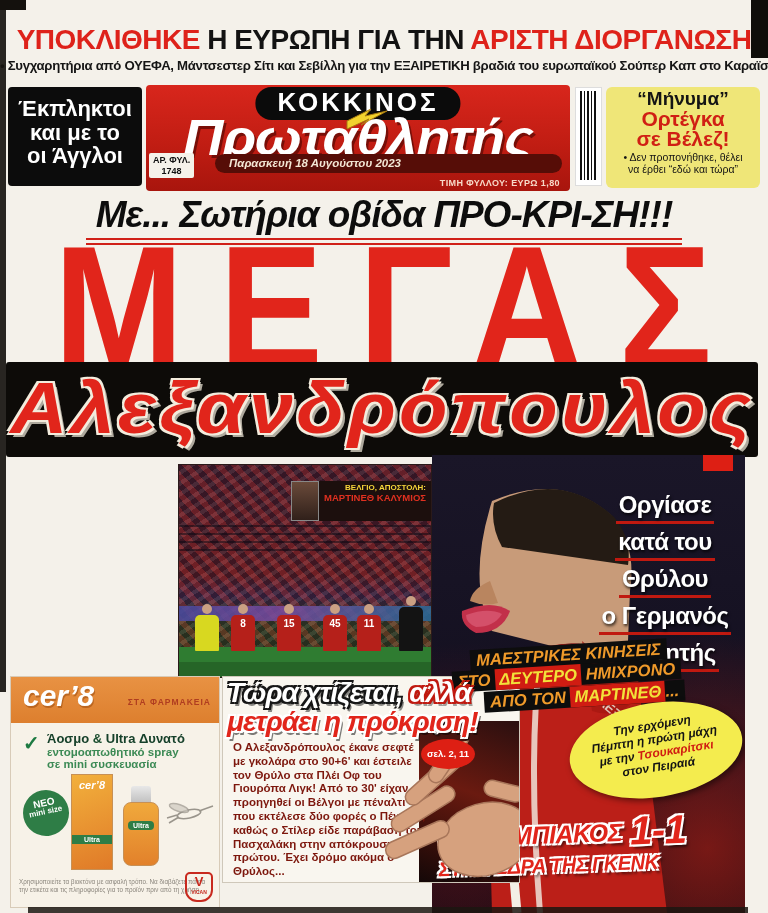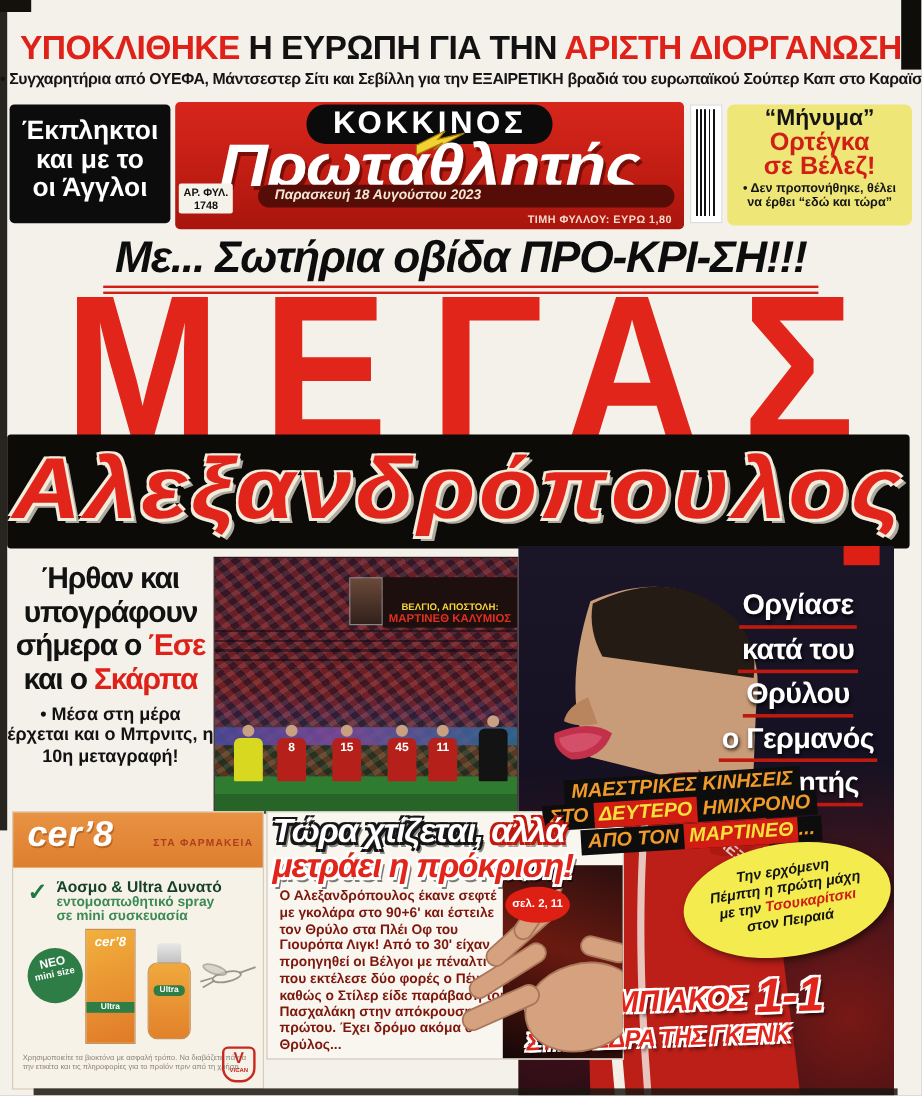--- a/index.html
+++ b/index.html
@@ -46,21 +46,21 @@
   
   .barcode{left:575px;top:87px;width:27px;height:99px;background:#fff;border:1px solid #ddd;box-sizing:border-box;}
   .bars{margin:3px 4px;height:89px;
     background:repeating-linear-gradient(90deg,#111 0 1.5px,#fff 1.5px 3.5px);}
 
   
   .ortega{left:606px;top:87px;width:154px;height:101px;background:#efe678;border-radius:6px;
     text-align:center;padding-top:2px;box-sizing:border-box;}
   .o1{font-weight:900;font-size:19px;color:#141414;line-height:1.05;}
   .o2{font-weight:900;font-size:21px;color:#d01f14;line-height:.95;}
-  .o-note{font-weight:700;font-size:10.5px;color:#141414;line-height:1.12;margin-top:3px;}
+  .o-note{font-weight:400;font-size:10.5px;color:#141414;line-height:1.12;margin-top:3px;}
 
   
   .crisis{top:194px;left:0;width:768px;text-align:center;}
   .crisis span{display:inline-block;font-style:italic;font-weight:900;font-size:37px;color:#0d0d0d;
     letter-spacing:-1px;padding:0 10px 9px;
     background:linear-gradient(#d02018,#d02018) left bottom/100% 2px no-repeat,
                linear-gradient(#d02018,#d02018) left calc(100% - 5px)/100% 2px no-repeat;}
 
   
   .megas{top:224px;left:0;width:768px;text-align:center;}
@@ -91,21 +91,21 @@
   .pitch{position:absolute;bottom:0;left:0;right:0;height:30px;
     background:linear-gradient(180deg,#2f7c31 0 50%,#266527 50% 100%);}
   .p{position:absolute;bottom:26px;width:24px;text-align:center;}
   .p .head{width:10px;height:10px;border-radius:50%;background:#caa083;margin:0 auto 1px;}
   .p .shirt{height:36px;background:#b5201a;border-radius:5px 5px 1px 1px;color:#fff;
     font-weight:900;font-size:10px;padding-top:3px;box-sizing:border-box;}
   .p.gk .shirt{background:#d8d820;color:#333;}
   .p.suit .shirt{background:#131313;height:44px;}
   .caption{position:absolute;top:16px;right:0;display:flex;align-items:stretch;}
   .cap-portrait{width:26px;height:38px;background:linear-gradient(#6a4a3a,#30201a);border:1px solid #888;}
-  .cap-text{background:#1c0f0d;padding:20px 5px 2px;text-align:center;}
+  .cap-text{background:#1c0f0d;padding:2px 5px 2px;text-align:right;}
   .cap-l1{color:#f5d53a;font-weight:900;font-size:8px;white-space:nowrap;}
   .cap-l2{color:#e03020;font-weight:900;font-size:9.5px;white-space:nowrap;}
 
   
   .ad{left:10px;top:676px;width:210px;height:232px;background:#f7f2e8;border:1px solid #d8cbb8;box-sizing:border-box;}
   .ad-header{height:46px;background:linear-gradient(#e89243,#dd7f2e);position:relative;}
   .ad-brand{position:absolute;left:12px;top:2px;color:#fff;font-weight:900;font-size:30px;font-style:italic;
     text-shadow:1px 2px 0 rgba(150,70,10,.5);}
   .ad-note{position:absolute;right:8px;top:20px;color:#b03d20;font-weight:900;font-size:8.5px;letter-spacing:1px;}
   .ad-claims{position:relative;padding:8px 8px 0 36px;}
@@ -231,26 +231,20 @@
   </div>
 
   <div class="abs megas">
     <span>ΜΕΓΑΣ</span>
   </div>
 
   <div class="abs black-band">
     <span class="alex">Αλεξανδρόπουλος</span>
   </div>
 
-  <div class="abs transfers">
-    <div class="t-head">
-      <span class="blk">Ήρθαν και υπογράφουν σήμερα ο </span><span class="red">Έσε</span><span class="blk"> και ο </span><span class="red">Σκάρπα</span>
-    </div>
-    <div class="t-bullet">• Μέσα στη μέρα έρχεται και ο Μπρνιτς, η 10η μεταγραφή!</div>
-  </div>
 
   <div class="abs center-photo">
     <div class="fence"></div>
     <div class="adboard"></div>
     <div class="pitch"></div>
     <div class="p gk" style="left:16px;">
         <div class="head"></div>
         <div class="shirt"></div>
       </div>
     <div class="p" style="left:52px;">

